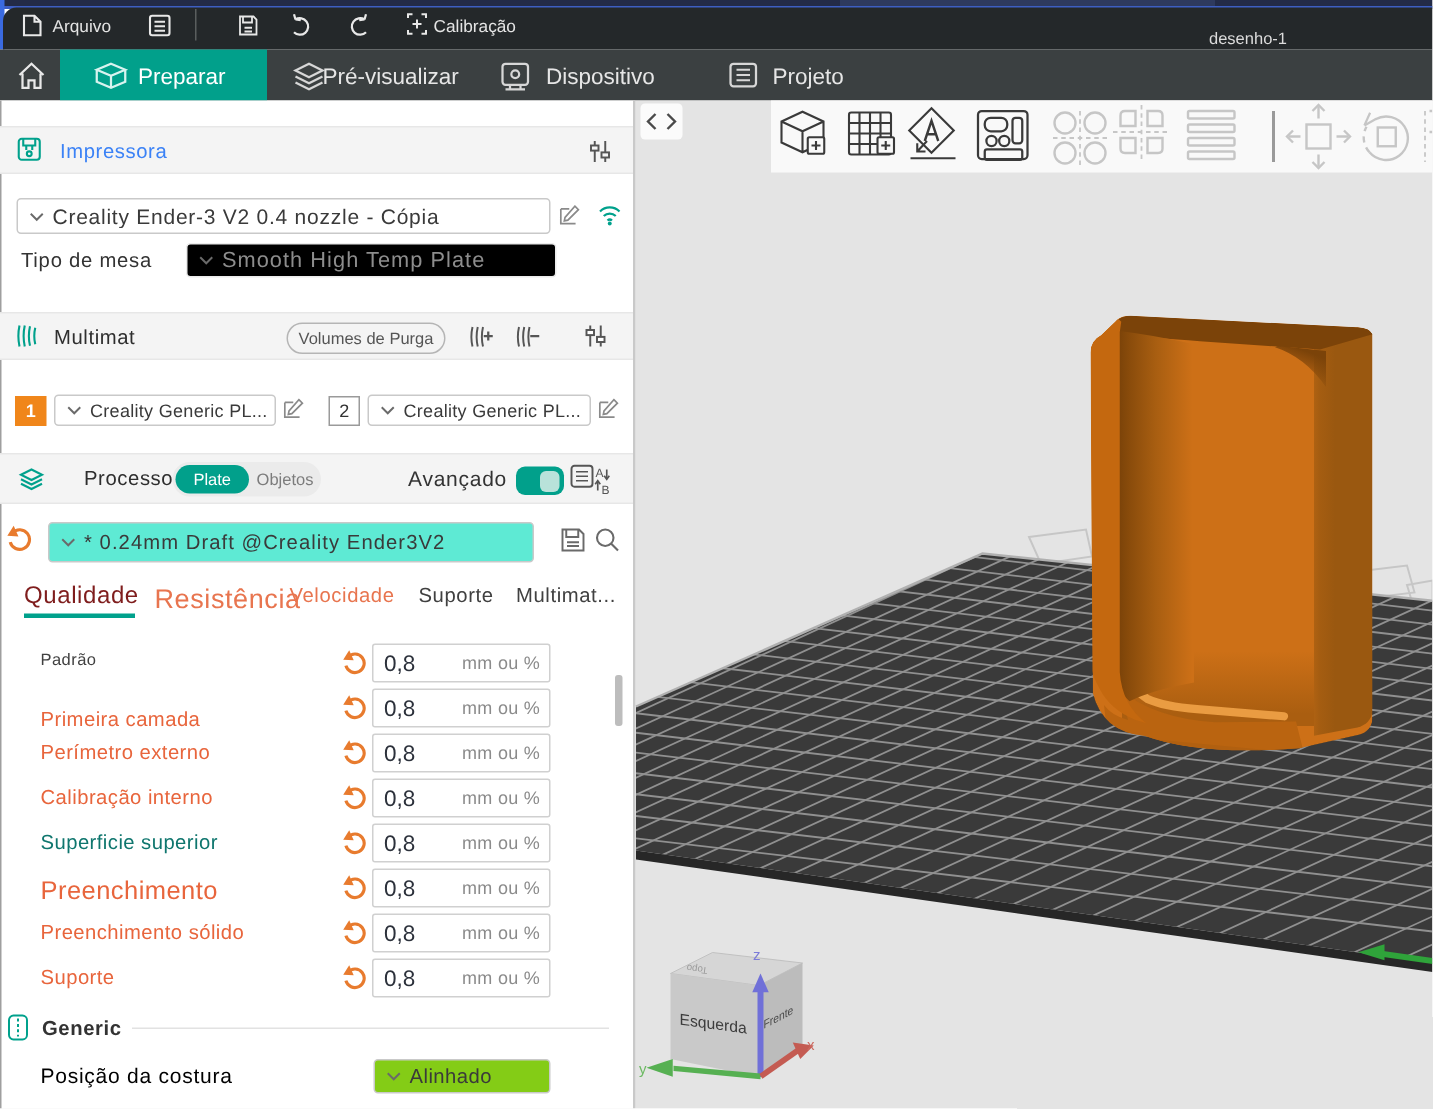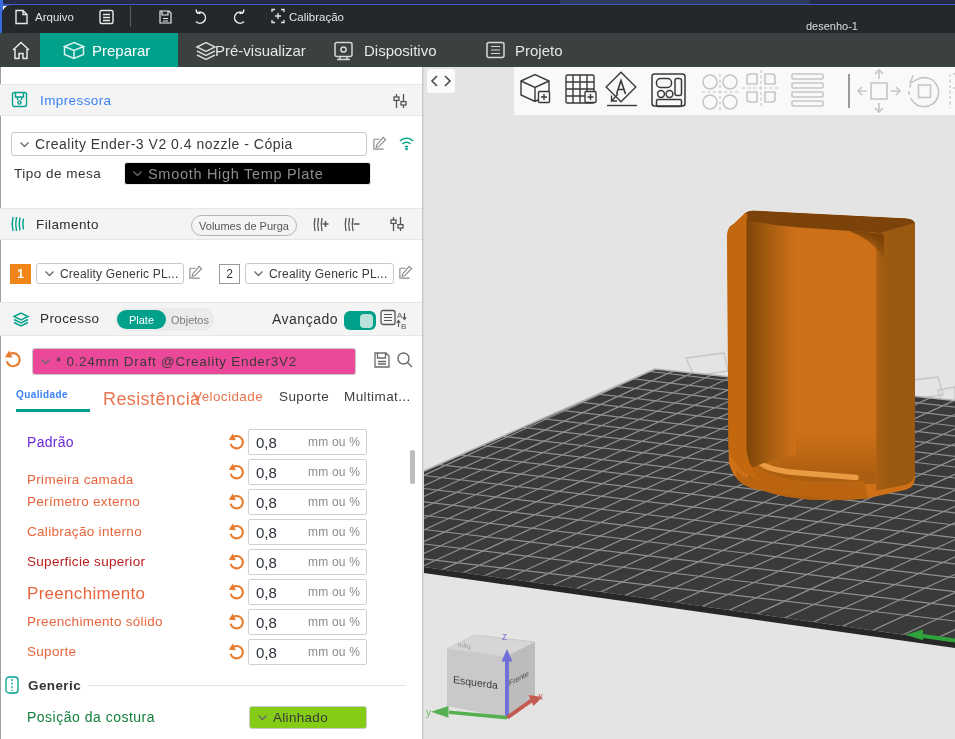--- a/index.html
+++ b/index.html
@@ -336,21 +336,21 @@
       <polyline points="1.5,1.5 5.5,5.5 9.5,1.5" stroke="#6a6a6a" stroke-width="1.3" fill="none"></polyline>
     </svg>
     <span style="font-size:14.5px;color:#8d8d8d;letter-spacing:0.7px;white-space:nowrap;overflow:hidden">Smooth High Temp Plate</span>
   </div>
 <div class="sechead" style="top:208px;height:32px"></div>
 <svg class="abs" style="left:10px;top:215px" width="18" height="18" viewBox="0 0 18 18">
 <g stroke="#00a18c" stroke-width="1.4" fill="none">
       <path d="M3,2 Q1.5,9 3,16 M6.5,2 Q5,9 6.5,16 M10,2.5 Q8.5,9 10,15.5 M13.5,3.5 Q12.2,9 13.5,14.5"></path>
     </g>
   </svg>
-<div class="abs" style="left:36px;top:217px;font-size:13.5px;color:#2e2e2e;letter-spacing:0.4px">Filamento</div>
+<div class="abs" style="left:36px;top:217px;font-size:13.5px;color:#2e2e2e;letter-spacing:0.4px">Multimat</div>
 <div class="abs" style="left:191px;top:215px;width:106px;height:21px;border:1px solid #b5b5b5;border-radius:11px;font-size:11px;color:#555;display:flex;align-items:center;justify-content:center">Volumes de Purga</div>
 <svg class="abs" style="left:312px;top:216px" width="18" height="18" viewBox="0 0 18 18">
 <g stroke="#555" stroke-width="1.3" fill="none">
       <path d="M3,2 Q1.5,8.5 3,15 M6.5,2 Q5,8.5 6.5,15 M10,2 Q8.5,8.5 10,15"></path>
       <path d="M13.5,5 L13.5,11 M10.5,8 L16.5,8" stroke-width="1.5"></path>
     </g>
   </svg>
 <svg class="abs" style="left:343px;top:216px" width="18" height="18" viewBox="0 0 18 18">
 <g stroke="#555" stroke-width="1.3" fill="none">
       <path d="M3,2 Q1.5,8.5 3,15 M6.5,2 Q5,8.5 6.5,15 M10,2 Q8.5,8.5 10,15"></path>
@@ -385,61 +385,61 @@
     <path d="M2,3.5 L2,14 L12.5,14 M2,3.5 L8,3.5 M12,1.5 L14.5,4 L7,11.5 L4.5,12 L5,9.5 Z" stroke="#8a8a8a" stroke-width="1.2" fill="none"></path>
   </svg>
 <div class="sechead" style="top:302px;height:34px"></div>
 <svg class="abs" style="left:12px;top:310px" width="18" height="18" viewBox="0 0 18 18">
 <g stroke="#00a18c" stroke-width="1.4" fill="none">
       <path d="M2,6.5 L9,3 L16,6.5 L9,10 Z"></path>
       <path d="M2,9.5 L9,13 L16,9.5"></path>
       <path d="M2,12.5 L9,16 L16,12.5"></path>
     </g>
   </svg>
-<div class="abs" style="left:40px;top:311px;font-size:13.5px;color:#2e2e2e;letter-spacing:0.4px">Processo</div>
+<div class="abs" style="left:56px;top:311px;font-size:13.5px;color:#2e2e2e;letter-spacing:0.4px">Processo</div>
 <div class="abs" style="left:115px;top:308px;width:99px;height:23px;background:#ebebeb;border-radius:12px"></div>
 <div class="abs" style="left:117px;top:310px;width:49px;height:19px;background:#01a08b;border-radius:10px;color:#fff;font-size:11px;display:flex;align-items:center;justify-content:center">Plate</div>
 <div class="abs" style="left:168px;top:310px;width:44px;height:19px;color:#7c7c7c;font-size:11px;display:flex;align-items:center;justify-content:center">Objetos</div>
 <div class="abs" style="left:272px;top:311px;font-size:14px;color:#333;letter-spacing:0.5px">Avançado</div>
 <div class="abs" style="left:344px;top:311px;width:32px;height:19px;background:#01a08b;border-radius:6px"></div>
 <div class="abs" style="left:360px;top:313.5px;width:13px;height:14px;background:#b9e2da;border-radius:4px"></div>
 <svg class="abs" style="left:380px;top:309px" width="28" height="22" viewBox="0 0 28 22">
 <g stroke="#555" stroke-width="1.3" fill="none">
       <rect x="1" y="1.5" width="14" height="14" rx="2"></rect>
       <path d="M4,5.5 L12,5.5 M4,8.5 L12,8.5 M4,11.5 L12,11.5" stroke-width="1.1"></path>
     </g>
 <text x="17" y="9" font-size="8" fill="#555">A</text>
     <text x="21" y="20" font-size="8" fill="#555">B</text>
 <path d="M24.5,4 L24.5,10 M18.5,18 L18.5,12" stroke="#555" stroke-width="1.1" fill="none"></path>
 <path d="M22.8,8.2 L24.5,10.5 L26.2,8.2 M16.8,13.8 L18.5,11.5 L20.2,13.8" stroke="#555" stroke-width="1.1" fill="none"></path>
   </svg>
 <svg class="abs" style="left:4px;top:350px" width="17" height="19" viewBox="0 0 16 18">
 <path d="M4,5 A 6.2 6.2 0 1 1 2.6,10.8" stroke="#e87b2e" stroke-width="2" fill="none"></path>
 <polygon points="4.8,0.5 0.8,6.8 7.8,7.2" fill="#e87b2e"></polygon>
   </svg>
-<div class="ddl" style="left:32px;top:348px;width:324px;height:27px;background:#ec4899;border-color:#c9c9c9">
+<div class="ddl" style="left:32px;top:348px;width:324px;height:27px;background:#5eead4;border-color:#c9c9c9">
     <svg class="chev" width="11" height="7" viewBox="0 0 11 7">
       <polyline points="1.5,1.5 5.5,5.5 9.5,1.5" stroke="#6a6a6a" stroke-width="1.3" fill="none"></polyline>
     </svg>
     <span style="font-size:13.5px;color:#3a3a3a;letter-spacing:0.7px;white-space:nowrap;overflow:hidden">* 0.24mm Draft @Creality Ender3V2</span>
   </div>
 <svg class="abs" style="left:373px;top:351px" width="18" height="18" viewBox="0 0 18 18">
 <path d="M2,2 L13,2 L16,5 L16,16 L2,16 Z M4.5,2 L4.5,7 L12.5,7 L12.5,2 M5,10.5 L13,10.5 M5,13 L13,13" stroke="#6a6a6a" stroke-width="1.3" fill="none"></path>
   </svg>
 <svg class="abs" style="left:396px;top:351px" width="18" height="18" viewBox="0 0 18 18">
 <circle cx="7.5" cy="7.5" r="5.5" stroke="#6a6a6a" stroke-width="1.4" fill="none"></circle>
     <line x1="11.5" y1="11.5" x2="16" y2="16" stroke="#6a6a6a" stroke-width="1.4"></line>
   </svg>
-<div class="abs" style="left:16px;top:389px;font-size:10px;color:#3b82f6;font-weight:bold;letter-spacing:0.4px">Qualidade</div>
+<div class="abs" style="left:16px;top:389px;font-size:16px;color:#7f1d1d;font-weight:normal;letter-spacing:0.4px">Qualidade</div>
 <div class="abs" style="left:103px;top:389px;font-size:18px;color:#e8754f;letter-spacing:0.4px">Resistência</div>
 <div class="abs" style="left:193px;top:389px;font-size:13.5px;color:#e8754f;letter-spacing:0.4px">Velocidade</div>
 <div class="abs" style="left:279px;top:389px;font-size:13.5px;color:#404040;letter-spacing:0.4px">Suporte</div>
 <div class="abs" style="left:344px;top:389px;font-size:13.5px;color:#404040;letter-spacing:0.4px">Multimat...</div>
 <div class="abs" style="left:16px;top:409px;width:74px;height:3px;background:#00a18c"></div>
-<div class="abs" style="left:27px;top:434px;font-size:14px;color:#6d28d9;letter-spacing:0.3px">Padrão</div>
+<div class="abs" style="left:27px;top:434px;font-size:11px;color:#404040;letter-spacing:0.3px">Padrão</div>
 <svg class="abs" style="left:228px;top:433px" width="16" height="18" viewBox="0 0 16 18">
 <path d="M4,5 A 6.2 6.2 0 1 1 2.6,10.8" stroke="#e87b2e" stroke-width="2.1" fill="none"></path>
 <polygon points="4.8,0.5 0.8,6.8 7.8,7.2" fill="#e87b2e"></polygon>
   </svg>
 <div class="abs" style="left:248px;top:429px;width:119px;height:26px;background:#fff;border:1px solid #d0d0d0;border-radius:2px"></div>
 <div class="abs" style="left:256px;top:433.5px;font-size:15px;color:#2c313b">0,8</div>
 <div class="abs" style="left:308px;top:435px;font-size:12px;color:#8b8b8b;letter-spacing:0.2px">mm ou %</div>
 <div class="abs" style="left:27px;top:472px;font-size:13.5px;color:#e8653c;letter-spacing:0.3px">Primeira camada</div>
 <svg class="abs" style="left:228px;top:463px" width="16" height="18" viewBox="0 0 16 18">
 <path d="M4,5 A 6.2 6.2 0 1 1 2.6,10.8" stroke="#e87b2e" stroke-width="2.1" fill="none"></path>
@@ -457,21 +457,21 @@
 <div class="abs" style="left:256px;top:493.5px;font-size:15px;color:#2c313b">0,8</div>
 <div class="abs" style="left:308px;top:495px;font-size:12px;color:#8b8b8b;letter-spacing:0.2px">mm ou %</div>
 <div class="abs" style="left:27px;top:524px;font-size:13.5px;color:#e8653c;letter-spacing:0.3px">Calibração interno</div>
 <svg class="abs" style="left:228px;top:523px" width="16" height="18" viewBox="0 0 16 18">
 <path d="M4,5 A 6.2 6.2 0 1 1 2.6,10.8" stroke="#e87b2e" stroke-width="2.1" fill="none"></path>
 <polygon points="4.8,0.5 0.8,6.8 7.8,7.2" fill="#e87b2e"></polygon>
   </svg>
 <div class="abs" style="left:248px;top:519px;width:119px;height:26px;background:#fff;border:1px solid #d0d0d0;border-radius:2px"></div>
 <div class="abs" style="left:256px;top:523.5px;font-size:15px;color:#2c313b">0,8</div>
 <div class="abs" style="left:308px;top:525px;font-size:12px;color:#8b8b8b;letter-spacing:0.2px">mm ou %</div>
-<div class="abs" style="left:27px;top:554px;font-size:13.5px;color:#b91c1c;letter-spacing:0.3px">Superficie superior</div>
+<div class="abs" style="left:27px;top:554px;font-size:13.5px;color:#0f766e;letter-spacing:0.3px">Superficie superior</div>
 <svg class="abs" style="left:228px;top:553px" width="16" height="18" viewBox="0 0 16 18">
 <path d="M4,5 A 6.2 6.2 0 1 1 2.6,10.8" stroke="#e87b2e" stroke-width="2.1" fill="none"></path>
 <polygon points="4.8,0.5 0.8,6.8 7.8,7.2" fill="#e87b2e"></polygon>
   </svg>
 <div class="abs" style="left:248px;top:549px;width:119px;height:26px;background:#fff;border:1px solid #d0d0d0;border-radius:2px"></div>
 <div class="abs" style="left:256px;top:553.5px;font-size:15px;color:#2c313b">0,8</div>
 <div class="abs" style="left:308px;top:555px;font-size:12px;color:#8b8b8b;letter-spacing:0.2px">mm ou %</div>
 <div class="abs" style="left:27px;top:584px;font-size:17px;color:#e8653c;letter-spacing:0.3px">Preenchimento</div>
 <svg class="abs" style="left:228px;top:583px" width="16" height="18" viewBox="0 0 16 18">
 <path d="M4,5 A 6.2 6.2 0 1 1 2.6,10.8" stroke="#e87b2e" stroke-width="2.1" fill="none"></path>
@@ -498,18 +498,18 @@
 <div class="abs" style="left:308px;top:645px;font-size:12px;color:#8b8b8b;letter-spacing:0.2px">mm ou %</div>
 <div class="abs" style="left:410px;top:450px;width:5px;height:34px;background:#bdbdbd;border-radius:2px"></div>
 <svg class="abs" style="left:5px;top:676px" width="14" height="18" viewBox="0 0 14 18">
 <g stroke="#00a18c" stroke-width="1.3" fill="none">
       <rect x="1" y="1" width="12" height="16" rx="3"></rect>
       <path d="M7,3 L7,15" stroke-dasharray="2,1.6"></path>
     </g>
   </svg>
 <div class="abs" style="left:28px;top:678px;font-size:13.5px;color:#333;font-weight:bold;letter-spacing:0.4px">Generic</div>
 <div class="abs" style="left:88px;top:685px;width:318px;height:1px;background:#e2e2e2"></div>
-<div class="abs" style="left:27px;top:709px;font-size:14px;color:#15803d;letter-spacing:0.5px">Posição da costura</div>
+<div class="abs" style="left:27px;top:709px;font-size:14px;color:#000000;letter-spacing:0.5px">Posição da costura</div>
 <div class="ddl" style="left:249px;top:706px;width:118px;height:23px;background:#84cc16;border-color:#c9c9c9">
     <svg class="chev" width="11" height="7" viewBox="0 0 11 7">
       <polyline points="1.5,1.5 5.5,5.5 9.5,1.5" stroke="#6a6a6a" stroke-width="1.3" fill="none"></polyline>
     </svg>
     <span style="font-size:13.5px;color:#3a3a3a;letter-spacing:0.3px;white-space:nowrap;overflow:hidden">Alinhado</span>
   </div>
 </body></html>

